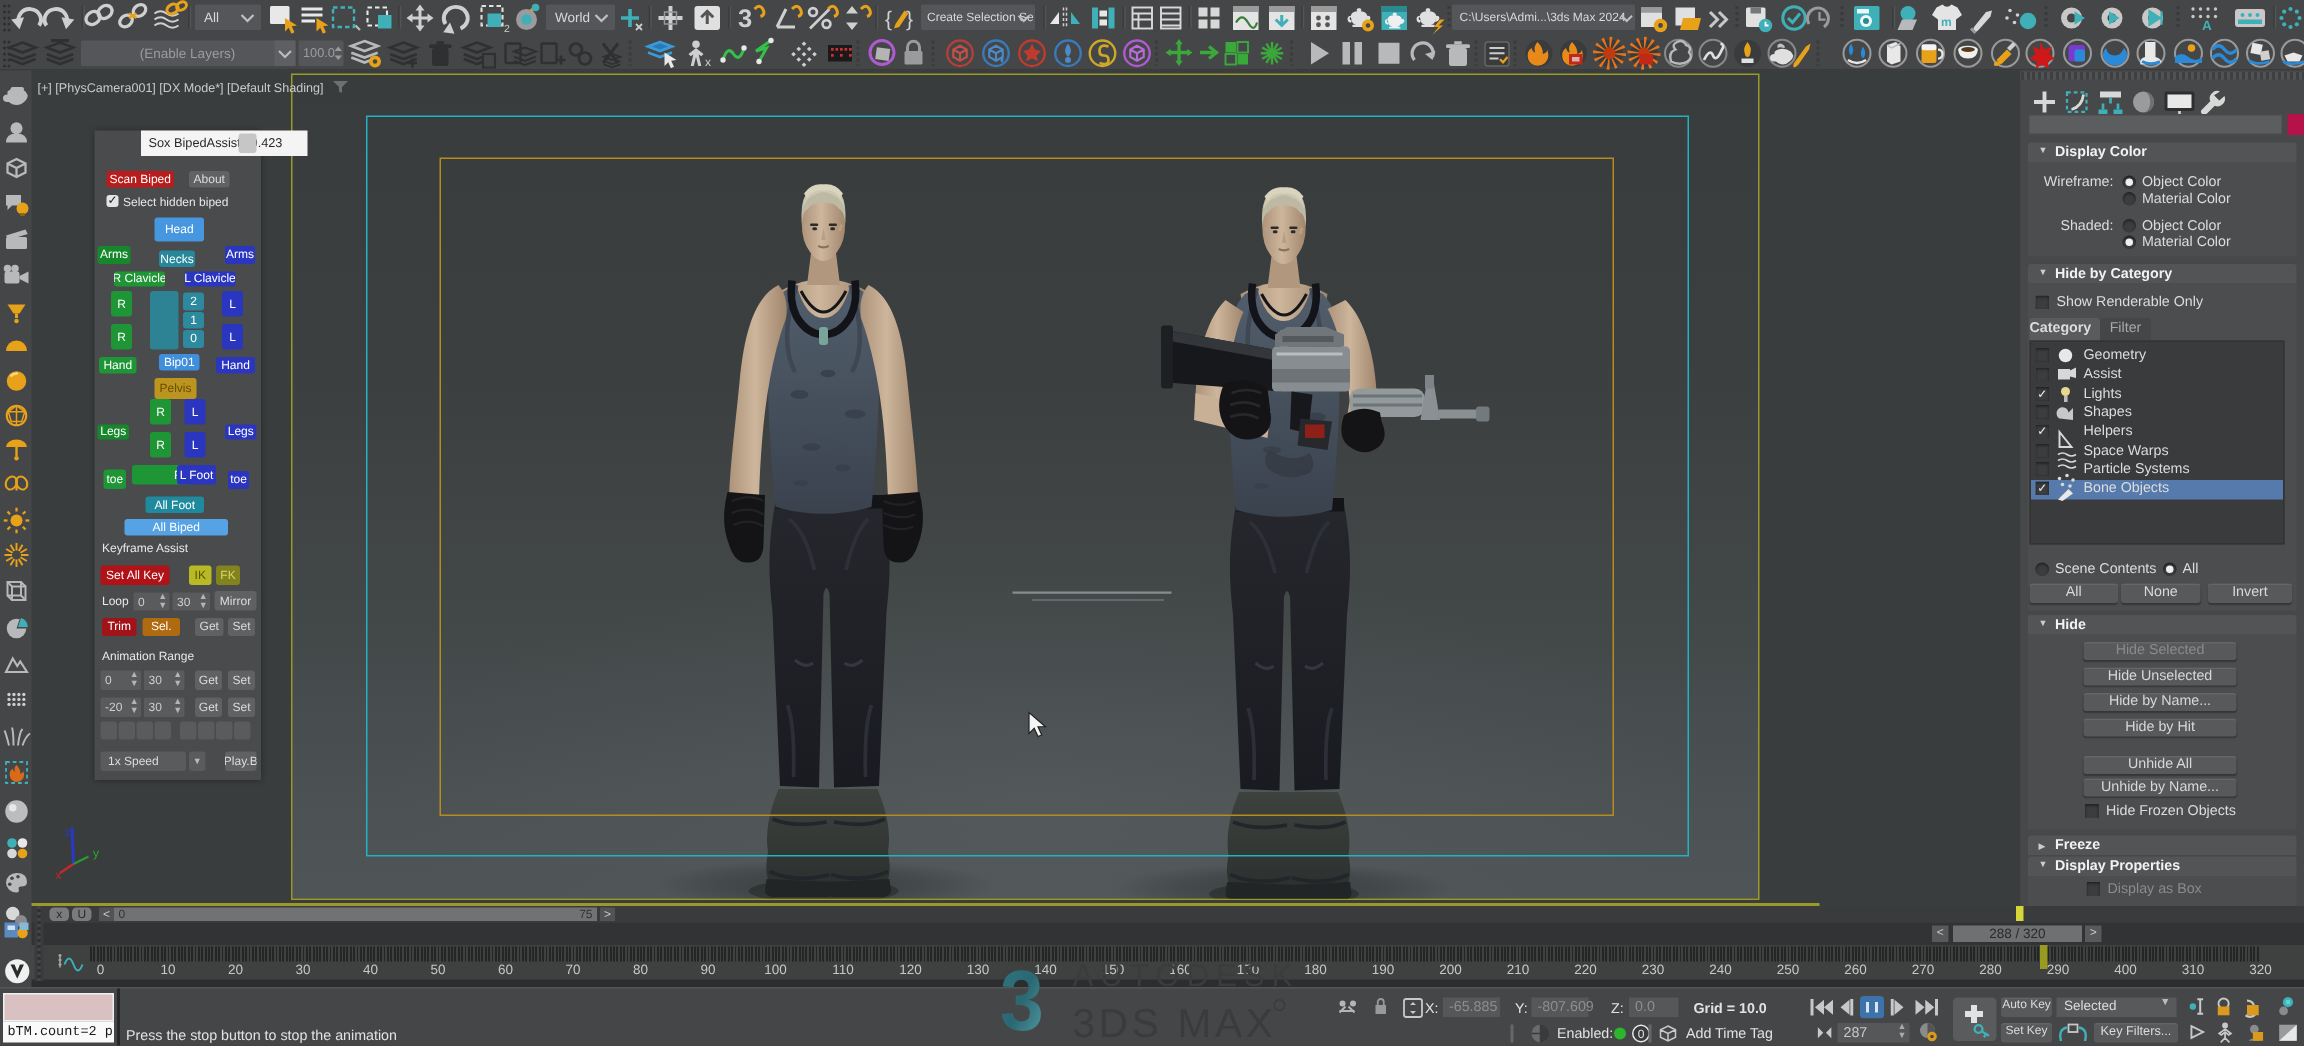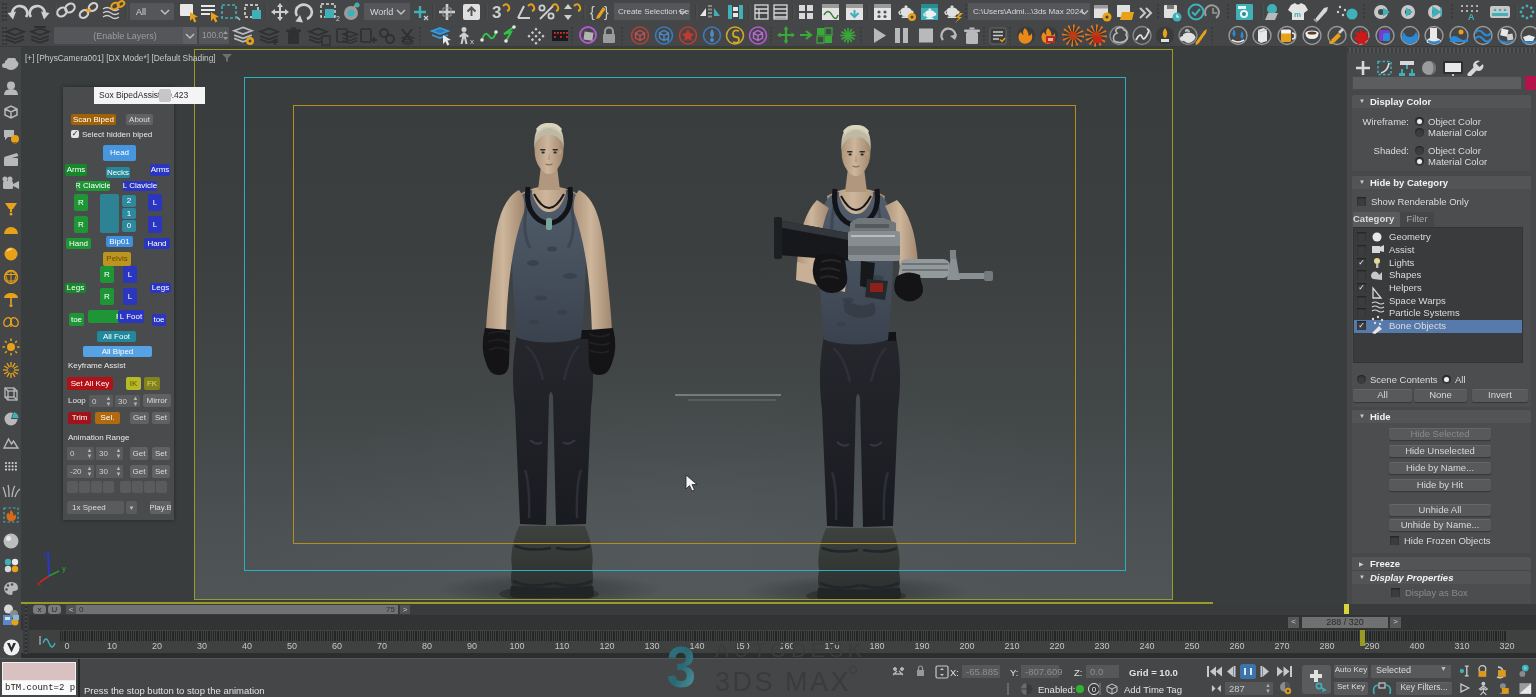--- a/index.html
+++ b/index.html
@@ -919,21 +919,21 @@
       <text x="7" y="8" font-size="8" fill="#2838c8">z</text>
       <path d="M13 27 l10 -5" stroke="#2a9a2a" stroke-width="1.4"></path>
       <path d="M13 27 l-9 6" stroke="#c82828" stroke-width="1.6"></path>
       <text x="26" y="22" font-size="8" fill="#28a828">y</text>
       <text x="1" y="37" font-size="8" fill="#c82828">x</text>
     </svg>
   </div>
   <div class="abs" id="biped">
     <div class="abs" id="bipedtitle" style="font-size:8.5px; padding:3px 0 0 5px;">Sox BipedAssist v0.423</div>
     <div class="pb" style="left:96px; top:2px; width:12px; height:13px; background:#c6c6c6;"></div>
-    <div class="pb" style="left:8px; top:27px; width:45px; height:11px; background:#a16207;">Scan Biped</div>
+    <div class="pb" style="left:8px; top:27px; width:45px; height:11px; background:#b91c1c;">Scan Biped</div>
     <div class="pb" style="left:63px; top:27px; width:27px; height:11px; background:#616263; color:#ddd;">About</div>
     <div class="pb" style="left:8px; top:43px; width:8px; height:8px; background:#e5e5e5; color:#222; font-size:8px;">✓</div>
     <div class="lbl" style="left:19px; top:43px;">Select hidden biped</div>
     <div class="pb" style="left:40px; top:58px; width:33px; height:16px; background:#4796e0;">Head</div>
     <div class="pb" style="left:2px; top:77px; width:22px; height:12px; background:#17872c;">Arms</div>
     <div class="pb" style="left:43px; top:80px; width:24px; height:11px; background:#27879a;">Necks</div>
     <div class="pb" style="left:87px; top:77px; width:20px; height:12px; background:#2a35c0;">Arms</div>
     <div class="pb" style="left:13px; top:94px; width:34px; height:10px; background:#1e9635;">R Clavicle</div>
     <div class="pb" style="left:60px; top:94px; width:34px; height:10px; background:#2a35c0;">L Clavicle</div>
     <div class="pb" style="left:11px; top:107px; width:14px; height:17px; background:#1e9635;">R</div>
@@ -1091,21 +1091,21 @@
     <div class="rbtn" style="left:42px; top:381px; width:102px; height:12px; color:#8b8b8b;">Hide Selected</div>
     <div class="rbtn" style="left:42px; top:398px; width:102px; height:12px;">Hide Unselected</div>
     <div class="rbtn" style="left:42px; top:415px; width:102px; height:12px;">Hide by Name...</div>
     <div class="rbtn" style="left:42px; top:432px; width:102px; height:12px;">Hide by Hit</div>
     <div class="rbtn" style="left:42px; top:457px; width:102px; height:12px;">Unhide All</div>
     <div class="rbtn" style="left:42px; top:472px; width:102px; height:12px;">Unhide by Name...</div>
     <div class="chk" style="left:43px; top:489px;"></div>
     <div class="abs" style="left:57px; top:488px;">Hide Frozen Objects</div>
 
     <div class="rhead" style="top:510px;"><span class="ar">▶</span>Freeze</div>
-    <div class="rhead" style="top:524px;font-style:italic;"><span class="ar">▼</span>Display Properties</div>
+    <div class="rhead" style="top:524px;"><span class="ar">▼</span>Display Properties</div>
     <div class="rbody" style="top:537px; height:20px;"></div>
     <div class="chk" style="left:44px; top:541px;"></div>
     <div class="abs" style="left:58px; top:540px; color:#8b8b8b;">Display as Box</div>
   </div>
   <div class="abs" id="trackstrip">
     <div class="cap" style="left:12px; top:1px; width:13px; height:9px;">x</div>
     <div class="cap" style="left:27px; top:1px; width:13px; height:9px;">U</div>
     <div class="abs" style="left:45px; top:1px; width:10px; height:9px; background:#525354; color:#ccc; font-size:8px; text-align:center;">&lt;</div>
     <div class="abs" style="left:55px; top:1px; width:322px; height:9px; background:#717274; color:#323232; font-size:8px;">
         <span style="position:absolute;left:3px;">0</span>

